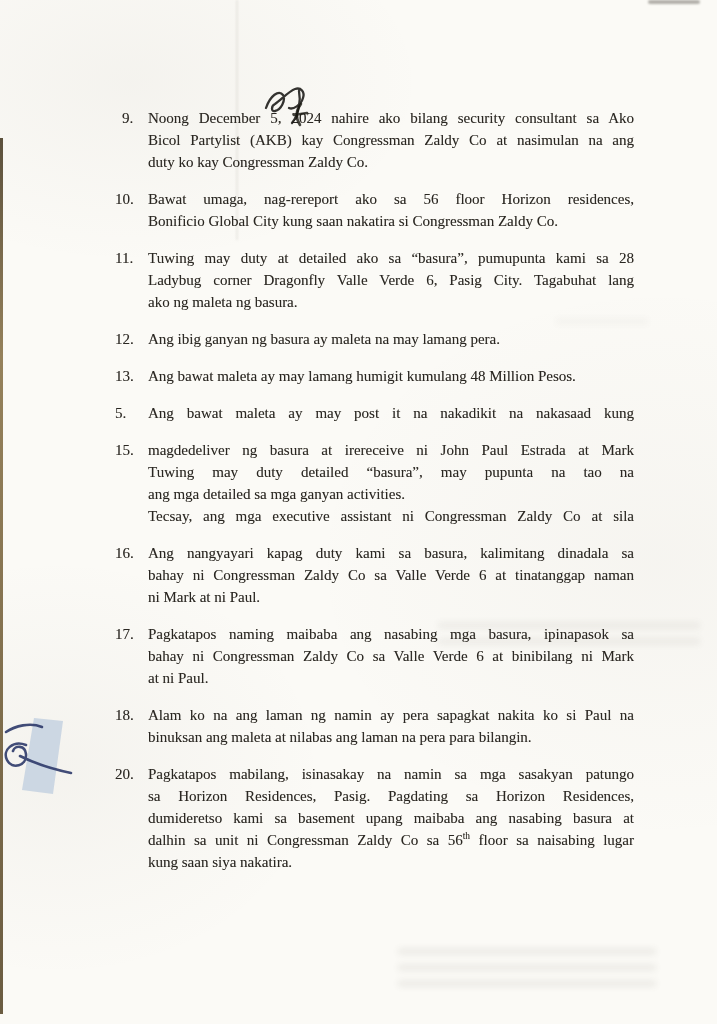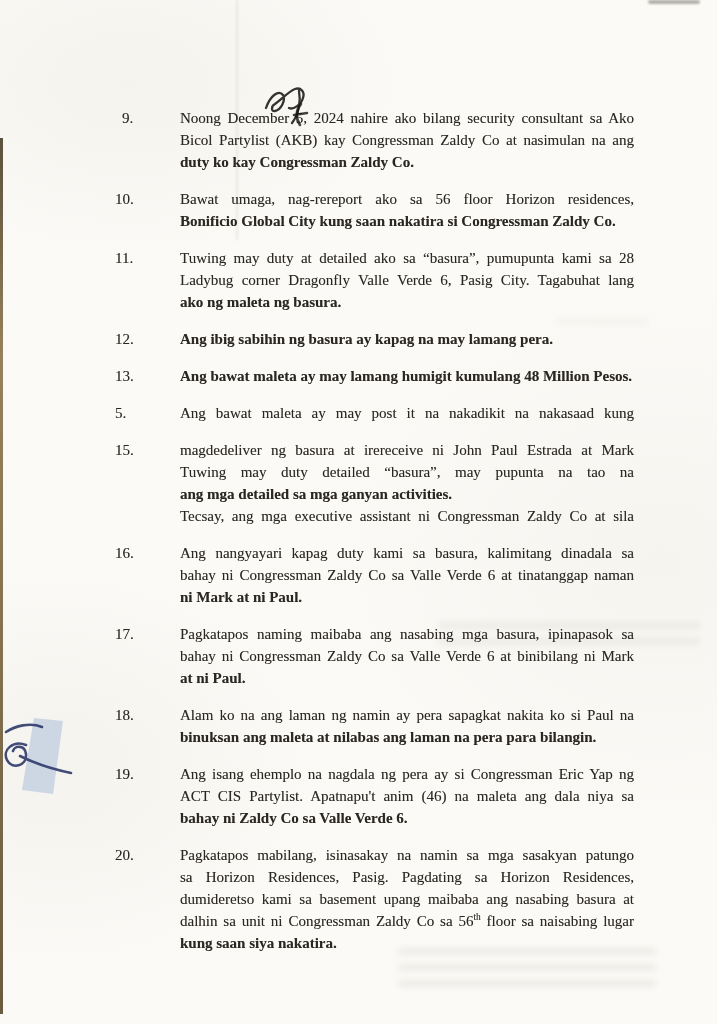--- a/index.html
+++ b/index.html
@@ -51,22 +51,22 @@
     width: 519px;
     color: #2a2722;
     font-size: 15px;
     line-height: 22px;
     text-shadow: 0.2px 0.2px 0.4px rgba(70,64,55,0.35);
   }
   .item { display: flex; margin-bottom: 15px; }
   .num { width: 33px; flex: 0 0 33px; }
   .item.single .num { padding-left: 7px; box-sizing: border-box; }
   .txt { width: 486px; }
-  .line { text-align: justify; text-align-last: justify; margin-left: 32px; }
-  .line.last { text-align: justify; text-align-last: left; font-weight: bold; }
+  .line { text-align: justify; text-align-last: justify; }
+  .line.last { text-align: justify; text-align-last: left; }
   sup { font-size: 0.62em; vertical-align: super; line-height: 0; }
 
   
   .hand-initials { position: absolute; left: 258px; top: 78px; width: 70px; height: 48px; }
   .digit-fix     { position: absolute; left: 291px; top: 101px; width: 20px; height: 28px; }
   .tab-area      { position: absolute; left: 0; top: 690px; width: 120px; height: 140px; }
 </style>
 </head>
 <body>
 
@@ -99,21 +99,21 @@
         <div class="num">11.</div>
         <div class="txt">
           <div class="line">Tuwing may duty at detailed ako sa “basura”, pumupunta kami sa 28</div>
           <div class="line">Ladybug corner Dragonfly Valle Verde 6, Pasig City. Tagabuhat lang</div>
           <div class="line last">ako ng maleta ng basura.</div>
         </div>
       </div>
       <div class="item">
         <div class="num">12.</div>
         <div class="txt">
-          <div class="line last">Ang ibig sabihin ng basura ay kapag na may lamang pera.</div>
+          <div class="line last">Ang ibig ganyan ng basura ay maleta na may lamang pera.</div>
         </div>
       </div>
       <div class="item">
         <div class="num">13.</div>
         <div class="txt">
           <div class="line last">Ang bawat maleta ay may lamang humigit kumulang 48 Million Pesos.</div>
         </div>
       </div>
       <div class="item">
         <div class="num">5.</div>
@@ -147,28 +147,20 @@
         </div>
       </div>
       <div class="item">
         <div class="num">18.</div>
         <div class="txt">
           <div class="line">Alam ko na ang laman ng namin ay pera sapagkat nakita ko si Paul na</div>
           <div class="line last">binuksan ang maleta at nilabas ang laman na pera para bilangin.</div>
         </div>
       </div>
       <div class="item">
-        <div class="num">19.</div>
-        <div class="txt">
-          <div class="line">Ang isang ehemplo na nagdala ng pera ay si Congressman Eric Yap ng</div>
-          <div class="line">ACT CIS Partylist. Apatnapu't anim (46) na maleta ang dala niya sa</div>
-          <div class="line last">bahay ni Zaldy Co sa Valle Verde 6.</div>
-        </div>
-      </div>
-      <div class="item">
         <div class="num">20.</div>
         <div class="txt">
           <div class="line">Pagkatapos mabilang, isinasakay na namin sa mga sasakyan patungo</div>
           <div class="line">sa Horizon Residences, Pasig. Pagdating sa Horizon Residences,</div>
           <div class="line">dumideretso kami sa basement upang maibaba ang nasabing basura at</div>
           <div class="line">dalhin sa unit ni Congressman Zaldy Co sa 56<sup>th</sup> floor sa naisabing lugar</div>
           <div class="line last">kung saan siya nakatira.</div>
         </div>
       </div>
     </div>

